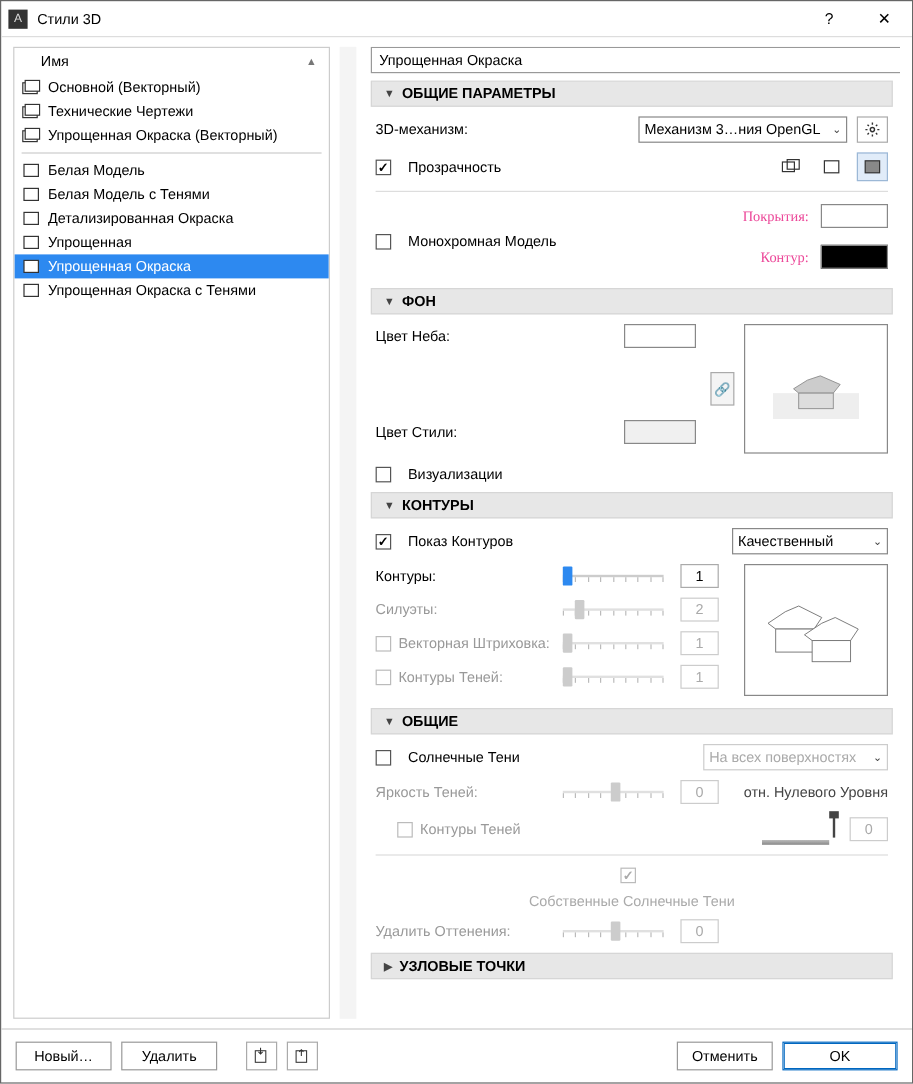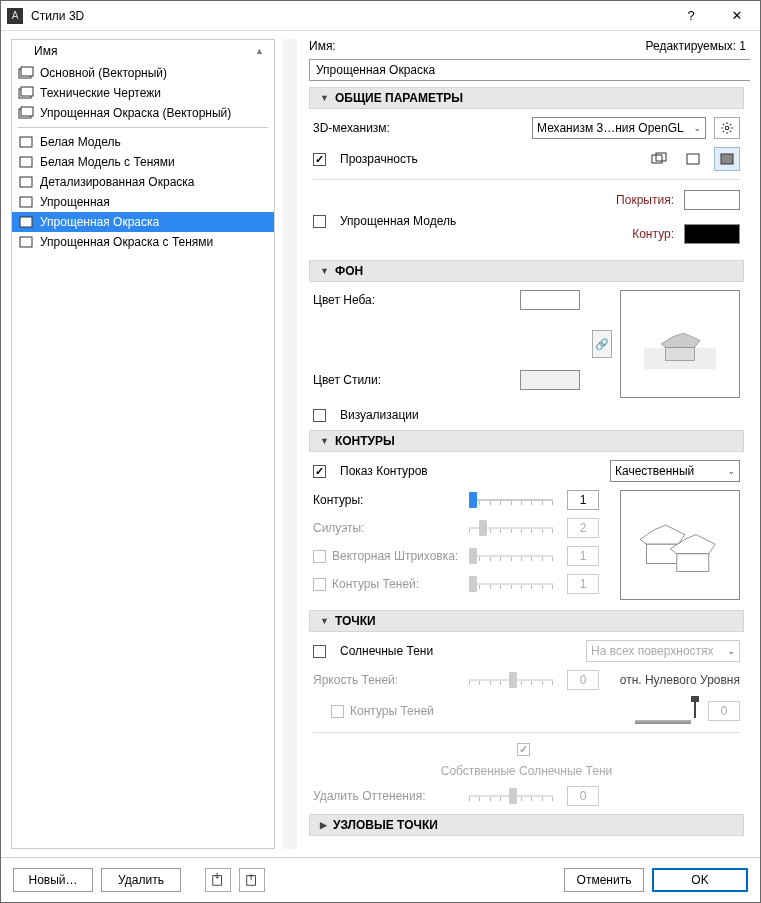--- a/index.html
+++ b/index.html
@@ -87,21 +87,21 @@
   .footer .gap { flex:1; }
 
   
   .right-scroll::-webkit-scrollbar { width:16px; }
   .right-scroll::-webkit-scrollbar-track { background:#f4f4f4; }
   .right-scroll::-webkit-scrollbar-thumb { background:#cfcfcf; border:1px solid #bbb; }
   .right-scroll::-webkit-scrollbar-button { background:#f4f4f4; height:16px; }
 
   .sep-line { border-top:1px solid #ddd; margin:6px 0 10px 0; }
   .small-label-right { color:#444; font-size:12px; margin-left:auto; }
-  .rightalign-lbl { text-align:right; width:100px; color:#7f1d1d;}
+  .rightalign-lbl { text-align:right; width:100px; color:#ec4899;font-family:Liberation Serif, serif;}
   .color-input-row { display:flex; align-items:center; gap:10px; margin-bottom:8px;}
 
   .bg-columns { display:flex; gap:8px; }
   .bg-left { flex:1; display:flex; flex-direction:column; justify-content:space-between; }
   .bg-left-row { display:flex; align-items:center; justify-content:space-between; padding-right:4px;}
   .bg-center { display:flex; align-items:center; }
 
   .ct-columns { display:flex; gap:8px; }
   .ct-left { flex:1; }
 
@@ -201,25 +201,20 @@
             </svg>
           </span>
         <span>Упрощенная Окраска с Тенями</span>
       </div>
     </div>
   </div>
 
   <div class="scroll-ind"></div>
 
   <div class="right-col">
-    <div class="right-head">
-      <span class="lbl">Имя:</span>
-      <span class="spacer"></span>
-      <span>Редактируемых: 1</span>
-    </div>
     <input class="name-input" value="Упрощенная Окраска" style="">
 
     <div class="right-scroll">
 
       <div class="section">
         <div class="section-hdr">
           <span class="tri">▼</span>
           <span>ОБЩИЕ ПАРАМЕТРЫ</span>
         </div>
         <div class="section-body">
@@ -254,21 +249,21 @@
               </div>
             <div class="icon-btn boxed">
                 <svg width="16" height="14" viewBox="0 0 16 14">
                   <rect x="2" y="2" width="12" height="10" fill="#888" stroke="#333"></rect>
                 </svg>
               </div>
           </div>
           <div class="sep-line"></div>
           <div class="row">
             <span class="checkbox"></span>
-            <span>Упрощенная Модель</span>
+            <span>Монохромная Модель</span>
             <div style="flex:1"></div>
             <div style="display:flex;flex-direction:column;gap:6px;">
               <div class="color-input-row">
                 <span class="rightalign-lbl">Покрытия:</span>
                 <div class="swatch"></div>
               </div>
               <div class="color-input-row">
                 <span class="rightalign-lbl">Контур:</span>
                 <div class="swatch black"></div>
               </div>
@@ -432,21 +427,21 @@
                 <rect x="56" y="56" width="40" height="22" fill="#fff" stroke="#777"></rect>
               </svg>
             </div>
           </div>
         </div>
       </div>
 
       <div class="section">
         <div class="section-hdr">
           <span class="tri">▼</span>
-          <span>ТОЧКИ</span>
+          <span>ОБЩИЕ</span>
         </div>
         <div class="section-body">
           <div class="row">
             <span class="checkbox"></span>
             <span>Солнечные Тени</span>
             <div style="flex:1"></div>
             <div class="select disabled" style="width:154px">
               <span>На всех поверхностях</span>
               <span class="arrow">⌄</span>
             </div>

